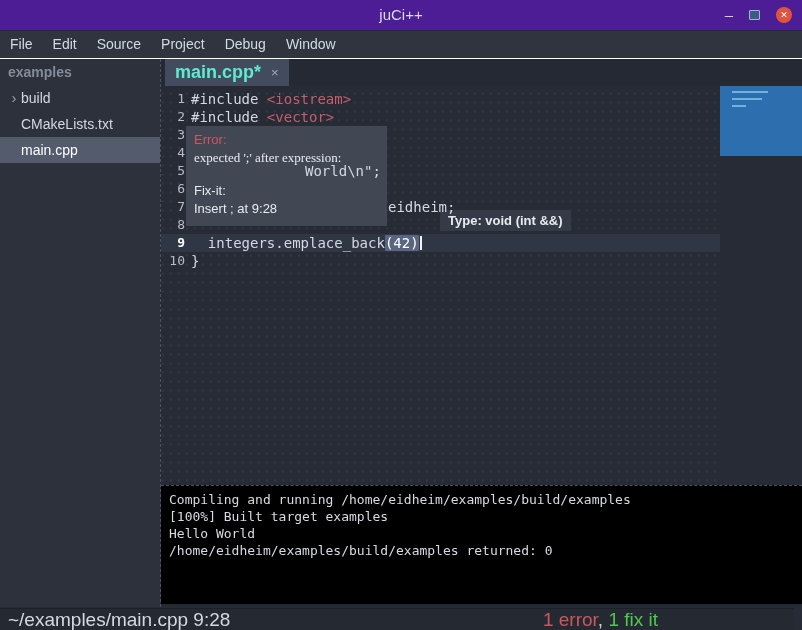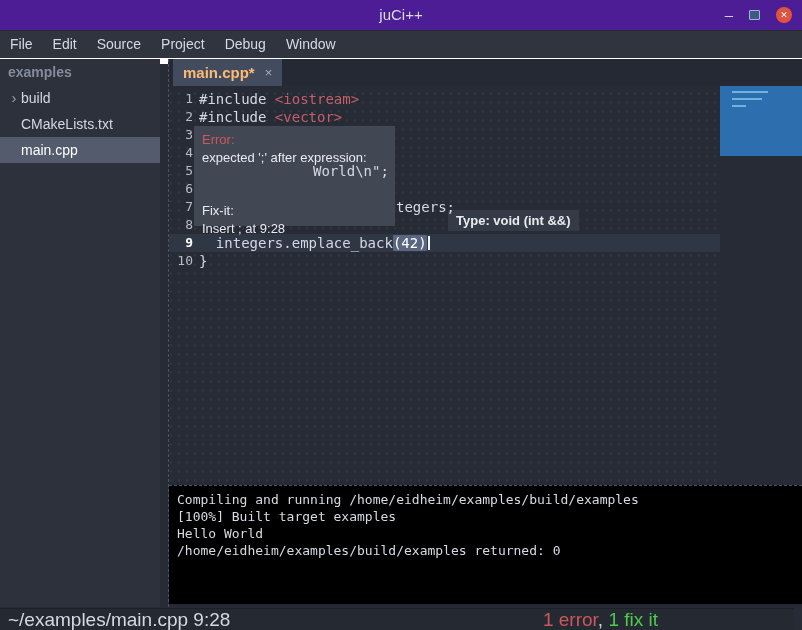--- a/index.html
+++ b/index.html
@@ -18,40 +18,40 @@
   .btn-restore { width:9px; height:8px; border:1px solid #9fb6d8; background:#3c5a82; border-radius:1px; }
   .btn-close { width:16px; height:16px; border-radius:50%; background:var(--close-button,#e0543e);
     color:#fff; font-size:9px; line-height:16px; text-align:center; }
 
   
   .menubar { position:absolute; left:0; top:31px; width:802px; height:27px;
     background:#2f343f; border-bottom:6px solid #ffffff; display:flex; align-items:center; }
   .menu-item { padding:0 10px; height:27px; line-height:27px; font-size:14px; color:#d3dae3; }
 
   
-  .main { position:absolute; left:0; top:59px; width:802px; height:548px; display:flex;gap:8px; }
+  .main { position:absolute; left:0; top:59px; width:802px; height:548px; display:flex; }
 
   
   .sidebar { width:160px; height:100%; background:#2c313c; flex:none; }
   .tree-root { height:26px; line-height:26px; padding-left:8px; color:#848b99;
     font-weight:bold; font-size:14px; }
   .tree-item { height:26px; line-height:26px; display:flex; align-items:center;
     color:#d3d8e2; font-size:14px; cursor:default; }
   .tree-item .chev { width:14px; margin-left:7px; color:#9aa1ae; font-size:15px; text-align:center; }
   .tree-item.leaf { padding-left:21px; }
   .tree-item.selected { background:#535b6d; color:#ffffff; }
 
   
   .right { position:relative; flex:1; height:100%; border-left:1px dashed #4b5264; background:#242934; }
 
   
   .tabstrip { position:relative; height:27px; background:#242934; }
   .tab { display:inline-flex; align-items:center; height:27px; margin-left:4px;
     padding:0 10px; background:#434c5e; }
-  .tab-label { color:#fdba74; font-size:15px; font-weight:bold; }
+  .tab-label { color:#5eead4; font-size:18px; font-weight:bold; }
   .tab-close { margin-left:10px; color:#a6adb8; font-size:13px; }
 
   
   .editor { position:relative; height:399px; background:#262b35; overflow:hidden; }
   .editor-text { position:absolute; left:0; top:0; right:82px; bottom:0; padding-top:4px;
     background-image:radial-gradient(circle, rgba(140,150,170,0.12) 1px, transparent 1.2px);
     background-size:8px 9px; background-position:30px 3px; }
   .ed-row { display:flex; height:18px; line-height:18px;
     font-family:"DejaVu Sans Mono",monospace; font-size:14px; }
   .ed-row.current { background:#2f3644; }
@@ -63,21 +63,21 @@
   .seg-string { color:var(--string,#c5606a); }
   .seg-bracket-match { background:#5a6680; color:#ffffff; border-radius:1px; }
   .cursor { display:inline-block; width:2px; height:14px; background:#f2f4f8;
     vertical-align:-2px; margin-left:1px; }
 
   
   .tooltip-error { position:absolute; left:25px; top:40px; width:185px; height:90px;
     background:rgba(67,73,86,0.95); z-index:20; padding:5px 8px;
     font-size:13px; color:#e8ebf0; }
   .tooltip-error .tt-title { color:var(--error,#cc575d); line-height:18px; }
-  .tooltip-error .tt-msg { line-height:18px; margin-bottom:35px; }
+  .tooltip-error .tt-msg { line-height:18px; margin-bottom:15px;font-family:Liberation Serif, serif; }
   .tooltip-error .tt-fix { line-height:18px; }
   .tooltip-type { position:absolute; left:279px; top:124px; height:21px; line-height:21px;
     padding:0 8px; background:#343a46; color:#e8ebf0; font-size:13px; z-index:25; white-space:nowrap;font-weight:bold; }
 
   
   .minimap { position:absolute; right:0; top:0; width:82px; height:100%; background:#262b35; }
   .mm-view { position:absolute; left:0; top:0; width:82px; height:70px;
     background:var(--minimap-view,#2d6fae); }
   .mm-line { height:2px; background:#6fb3e0; margin:5px 18px 0 12px; }
 
@@ -168,21 +168,21 @@
             <div class="ed-row">
               <span class="ed-num">5</span>
               <span class="ed-code over" style="margin-left: 114px;"><span class="seg-plain">World\n";</span></span>
             </div>
             <div class="ed-row">
               <span class="ed-num">6</span>
               <span class="ed-code"></span>
             </div>
             <div class="ed-row">
               <span class="ed-num">7</span>
-              <span class="ed-code over" style="margin-left: 197px;"><span class="seg-plain">tegers;</span></span>
+              <span class="ed-code over" style="margin-left: 197px;"><span class="seg-plain">eidheim;</span></span>
             </div>
             <div class="ed-row">
               <span class="ed-num">8</span>
               <span class="ed-code"></span>
             </div>
             <div class="ed-row current">
               <span class="ed-num">9</span>
               <span class="ed-code"><span class="seg-plain">  integers.emplace_back</span><span class="seg-bracket-match">(42)</span><span class="cursor"></span></span>
             </div>
             <div class="ed-row">

